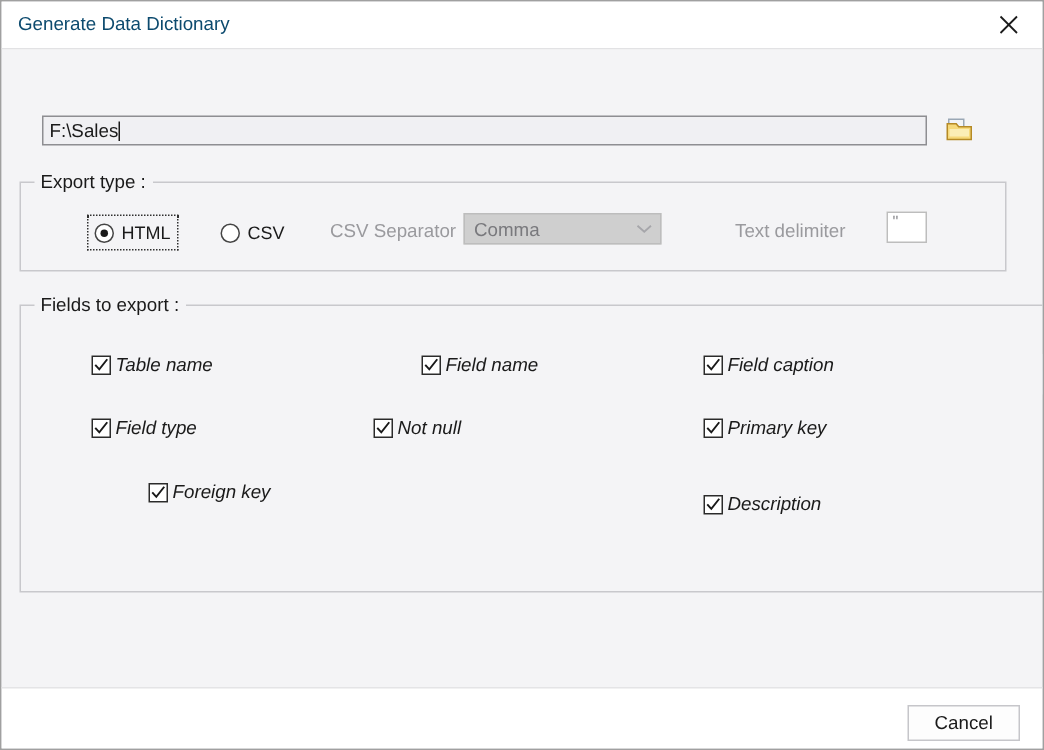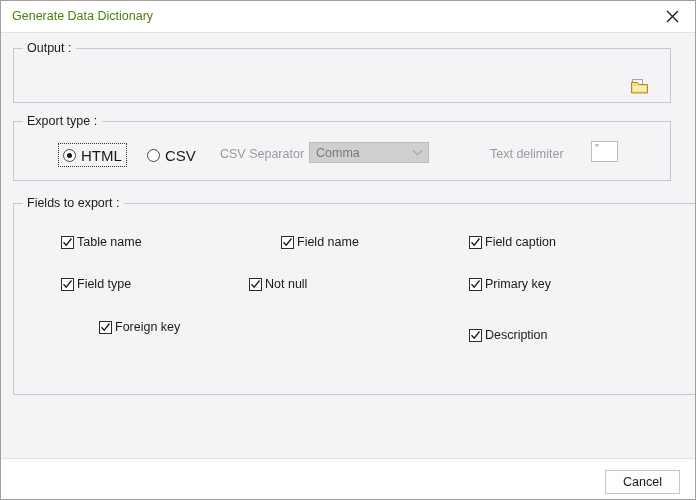--- a/index.html
+++ b/index.html
@@ -37,21 +37,21 @@
     height: 32px;
     background: #ffffff;
     border-bottom: 1px solid #e2e2e4;
     box-sizing: border-box;
   }
   .title-text {
     position: absolute;
     left: 11px;
     top: 8px;
     font-size: 12.5px;
-    color: #4d7c0f;
+    color: #0c4a6e;
     white-space: nowrap;
   }
   .close-btn {
     position: absolute;
     right: 0px;
     top: 0px;
     width: 46px;
     height: 31px;
     display: flex;
     align-items: center;
@@ -177,21 +177,21 @@
   .radio-dot.on::after {
     content: "";
     position: absolute;
     left: 3px; top: 3px;
     width: 5px; height: 5px;
     border-radius: 50%;
     background: #1a1a1a;
   }
   .radio-label {
     margin-left: 5px;
-    font-size: 15px;
+    font-size: 12px;
     color: #1a1a1a;
     white-space: nowrap;
   }
   #radio-html { left: 60px; top: 113px; }
   #radio-csv  { left: 146px; top: 113px; }
 
   
   .label-disabled {
     position: absolute;
     font-size: 12.5px;
@@ -199,21 +199,21 @@
     white-space: nowrap;
   }
   #csv-sep-label { left: 219px; top: 114px; }
   #text-delim-label { left: 489px; top: 114px; }
 
   
   .combo-disabled {
     position: absolute;
     left: 308px;
     top: 109px;
-    width: 120px;
+    width: 132px;
     height: 21px;
     background: #cfcfcf;
     border: 1px solid #bdbdbd;
     box-sizing: border-box;
     display: flex;
     align-items: center;
     cursor: default;
   }
   .combo-value {
     margin-left: 6px;
@@ -247,23 +247,24 @@
     padding: 0 0 0 3px;
     line-height: 10px;
     overflow: hidden;
   }
   #text-delim-field span { position: relative; top: 1px; }
 
   
   .check-wrap {
     position: absolute;
     display: flex;
-    align-items: center;
+    align-items: flex-end;
     height: 16px;
     cursor: default;
+    font-style: italic;
   }
   .check-box {
     width: 13px;
     height: 13px;
     border: 1px solid #2b2b2b;
     background: #ffffff;
     box-sizing: border-box;
     position: relative;
     flex: none;
   }
@@ -322,24 +323,25 @@
       </svg>
     </div>
   </div>
 
   <div class="bg-leak">
     <div class="bg-leak-text">Ca</div>
   </div>
 
   <div class="content">
 
-    <div class="groupbox" id="group-output">
-      <div class="group-caption">Output :</div>
-    </div>
-
+
+    <div class="textfield" id="output-path-field">
+      <span>F:\Sales</span>
+        <span class="caret"></span>
+    </div>
 
     <div class="browse-btn">
       <svg width="20" height="17" viewBox="0 0 20 17" aria-hidden="true">
         <rect x="2.5" y="1.5" width="10" height="7" fill="#f2f4f7" stroke="#9aa7b5" stroke-width="1"></rect>
         <path d="M1.5 4.5 h6 l1.6 2 h8.4 v8.5 h-16 z" fill="#f6d97a" stroke="#b58a26" stroke-width="1"></path>
         <rect x="3" y="8" width="13" height="5" fill="#fbeeb6" stroke="none"></rect>
       </svg>
     </div>
 
     <div class="groupbox" id="group-export">

